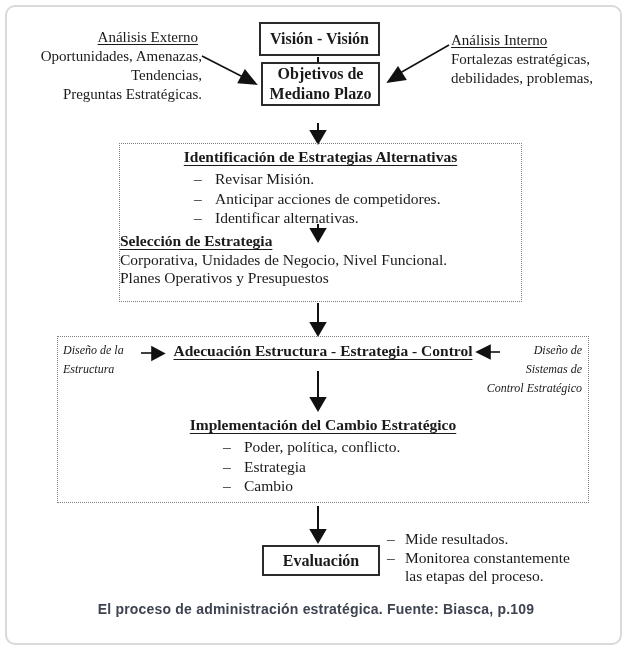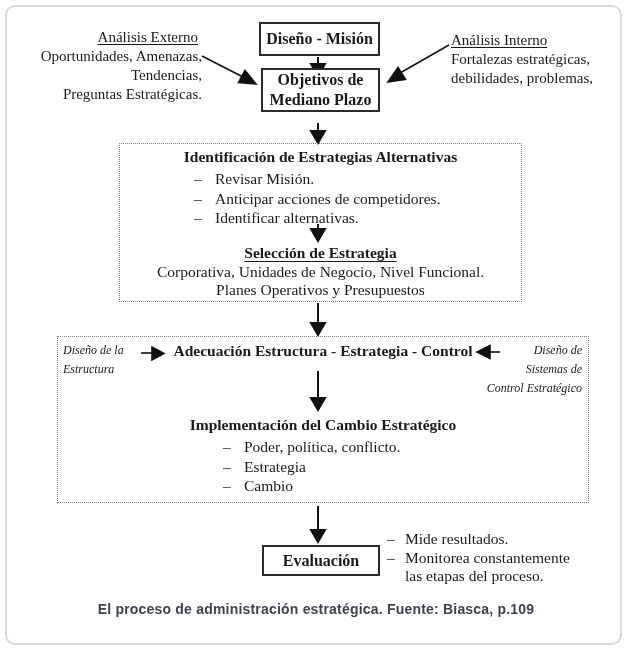--- a/index.html
+++ b/index.html
@@ -7,47 +7,47 @@
          font-family:"Liberation Serif","DejaVu Serif",serif; color:#1a1a1a; }
   .canvas { position:relative; width:632px; height:655px; background:#fff; }
   .card { position:absolute; left:5px; top:5px; width:613px; height:636px;
           border:2px solid #d9d9d9; border-radius:10px; }
   .arrows { position:absolute; left:0; top:0; width:632px; height:655px; pointer-events:none; }
 
   .solid-box { position:absolute; box-sizing:border-box; border:2px solid #2b2b2b;
                display:flex; flex-direction:column; align-items:center; justify-content:center;
                font-weight:bold; font-size:16px; text-align:center; background:#fff; line-height:20px; }
   #vision-box    { left:259px; top:22px;  width:121px; height:34px; }
-  #objetivos-box { left:261px; top:68px;  width:119px; height:44px; }
+  #objetivos-box { left:261px; top:62px;  width:119px; height:44px; }
   #eval-box      { left:262px; top:545px; width:118px; height:31px; }
 
   .side-block { position:absolute; font-size:15px; line-height:19px; }
   #ext-block { left:28px;  top:28px; width:174px; text-align:right; }
   #int-block { left:451px; top:31px; width:170px; text-align:left; }
   .side-title { font-weight:normal; }
   .side-title span { text-decoration:underline; text-underline-offset:2px; }
   #ext-block .side-title { padding-right:4px; }
 
   .dashed-box { position:absolute; box-sizing:border-box; border:1px dotted #7e7e7e; background:transparent; }
   #stage1 { left:119px; top:143px; width:403px; height:159px; }
   #stage2 { left:57px;  top:336px; width:532px; height:167px; }
 
   .box-title { position:absolute; left:0; right:0; text-align:center;
                font-weight:bold; font-size:15.5px; }
-  .box-title span { text-decoration-thickness:1px; text-underline-offset:3px;text-align:center; }
+  .box-title span { text-decoration:underline; text-decoration-thickness:1px; text-underline-offset:3px;text-align:center; }
 
   .diag-list { position:absolute; font-size:15.5px; }
   .diag-list .row { display:flex; line-height:19.5px; }
   .diag-list .bullet { width:21px; flex:0 0 21px; }
   #stage1-list { left:74px;  top:25px; }
   #stage2-list { left:165px; top:100px; }
   #stage1 .box-title { top:4px; }
   #stage2 .box-title { top:5px; }
   #stage2 .subtitle  { top:79px; }
-  .sub-block { position:absolute; top:100px; left:0; right:0; text-align:center;
+  .sub-block { position:absolute; top:88px; left:0; right:0; text-align:left;
                font-size:15.5px; line-height:18.5px; }
   .sub-block .box-subtitle { font-weight:bold; }
   .sub-block .box-subtitle span { text-decoration:underline; text-underline-offset:3px; }
 
   .flank-label { position:absolute; font-style:italic; font-size:12px; }
   #left-label  { left:5px; top:4px; line-height:18.5px; text-align:left; }
   #right-label { right:6px; top:4px; line-height:19px; text-align:right; }
 
   #eval-notes { position:absolute; left:387px; top:530px; font-size:15.5px; }
   #eval-notes .row { display:flex; line-height:18.5px; }
@@ -94,21 +94,21 @@
 
       <line x1="141" y1="353" x2="152" y2="353"></line>
       <polygon points="152,347 152,360 164,353.5"></polygon>
 
       <line x1="500" y1="352" x2="490" y2="352"></line>
       <polygon points="490,345.5 490,358.5 477,352"></polygon>
     </g>
   </svg>
 
   <div id="vision-box" class="solid-box">
-    <div>Diseño - Misión</div>
+    <div>Visión - Visión</div>
   </div>
   <div id="objetivos-box" class="solid-box">
     <div>Objetivos de</div>
     <div>Mediano Plazo</div>
   </div>
 
   <div id="ext-block" class="side-block">
     <div class="side-title">
       <span>Análisis Externo</span>
     </div>

